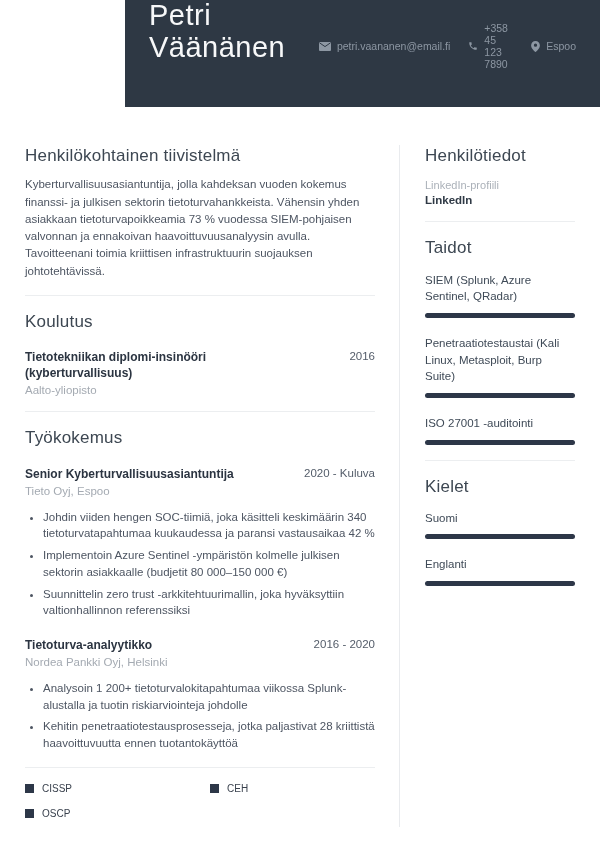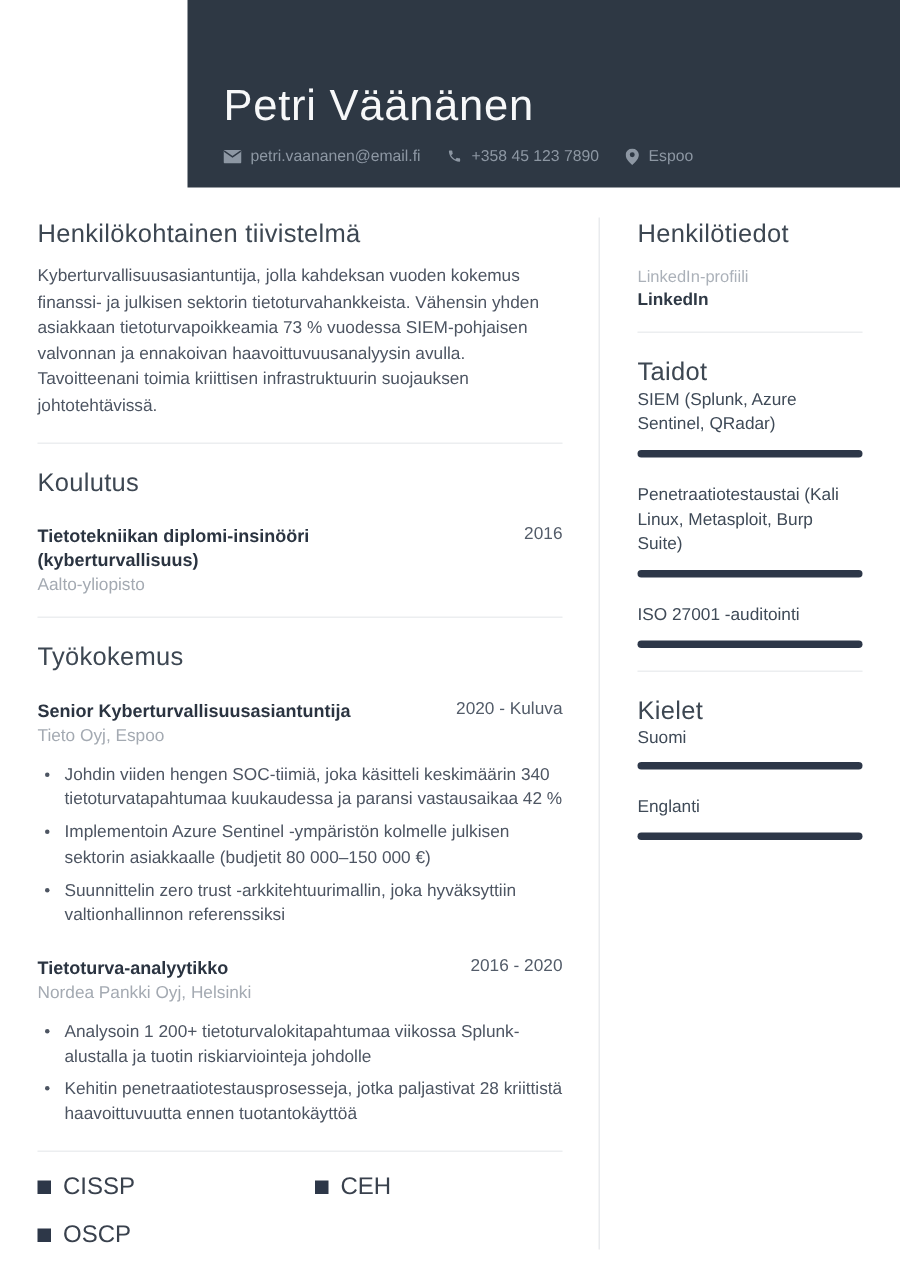--- a/index.html
+++ b/index.html
@@ -8,23 +8,23 @@
     width: 600px; height: 848px;
     font-family: "Liberation Sans", sans-serif;
     color: #4d5562;
     position: relative;
     overflow: hidden;
   }
   .page { width: 600px; height: 848px; position: relative; background: #fff; }
 
   
   .hdr {
-    position: absolute; left: 125px; top: 0; width: 475px; height: 125px;
+    position: absolute; left: 125px; top: 0; width: 475px; height: 107px;
     background: #2e3844;
-    display: flex; flex-direction: column; justify-content: flex-end;
+    display: flex; flex-direction: row; justify-content: flex-end;
     padding: 0 24px 15px 24px;
   }
   .hdr .name {
     color: #f7f8f9; font-size: 29px; font-weight: 400; letter-spacing: 0.5px;
     line-height: 1.1; margin-bottom: 10px;
   }
   .contact-row { display: flex; align-items: center; gap: 18px; }
   .contact-item { display: flex; align-items: center; gap: 6px; color: #8d97a3; font-size: 10.5px; }
   .contact-item svg { display: block; }
 
@@ -51,27 +51,27 @@
   .entry-head { display: flex; justify-content: space-between; align-items: flex-start; }
   .entry-title { font-size: 12px; font-weight: 700; color: #2b3441; line-height: 1.35; max-width: 255px; }
   .entry-date { font-size: 11.5px; color: #535c69; white-space: nowrap; padding-top: 1px; }
   .entry-sub { font-size: 11.5px; color: #a4aab2; margin-top: 3px; }
   ul.bullets { margin: 12px 0 0 6px; padding-left: 12px; }
   ul.bullets li { font-size: 11.5px; line-height: 1.45; color: #4d5562; margin-bottom: 5px; }
   .job + .job { margin-top: 18px; }
 
   
   .cert-grid { display: grid; grid-template-columns: 185px 1fr; row-gap: 14px; margin-top: 14px; }
-  .cert-item { display: flex; align-items: center; gap: 8px; font-size: 16px; color: #39414d; }
+  .cert-item { display: flex; align-items: center; gap: 8px; font-size: 10px; color: #39414d; }
   .cert-sq { width: 9px; height: 9px; background: #2d3748; flex: 0 0 auto; }
 
   
   .r-label { font-size: 11px; color: #abb1b9; margin-top: 13px; }
   .r-value { font-size: 11.5px; font-weight: 600; color: #2f3945; margin-top: 3px; }
-  .skill { }
+  .skill { margin-top: 13px; }
   .skill-name { font-size: 11.5px; line-height: 1.45; color: #3f4a57; }
   .skill-bar { height: 5px; width: 100%; background: #2d3748; border-radius: 2.5px; margin-top: 8px; }
   .skill + .skill { margin-top: 17px; }
 </style>
 </head>
 <body>
 
 <div class="page">
 
   <div class="hdr">

